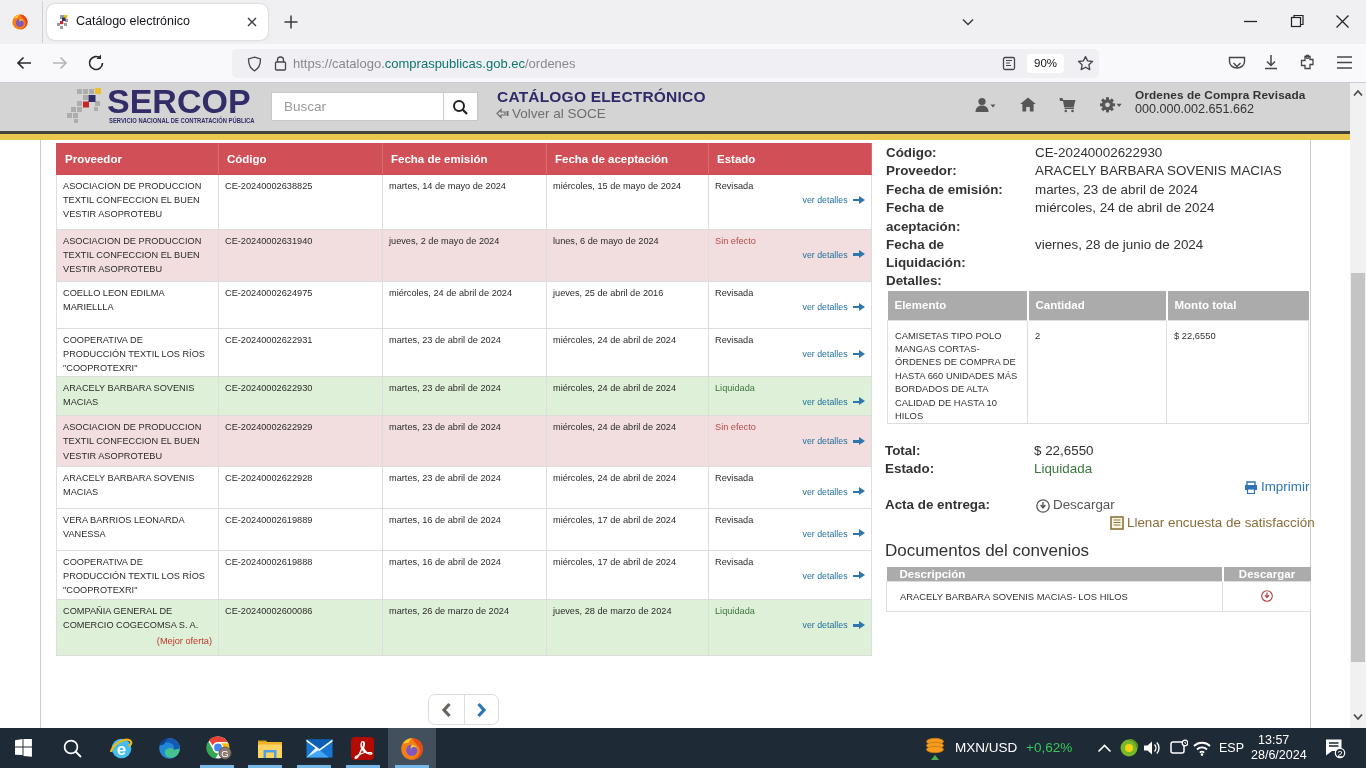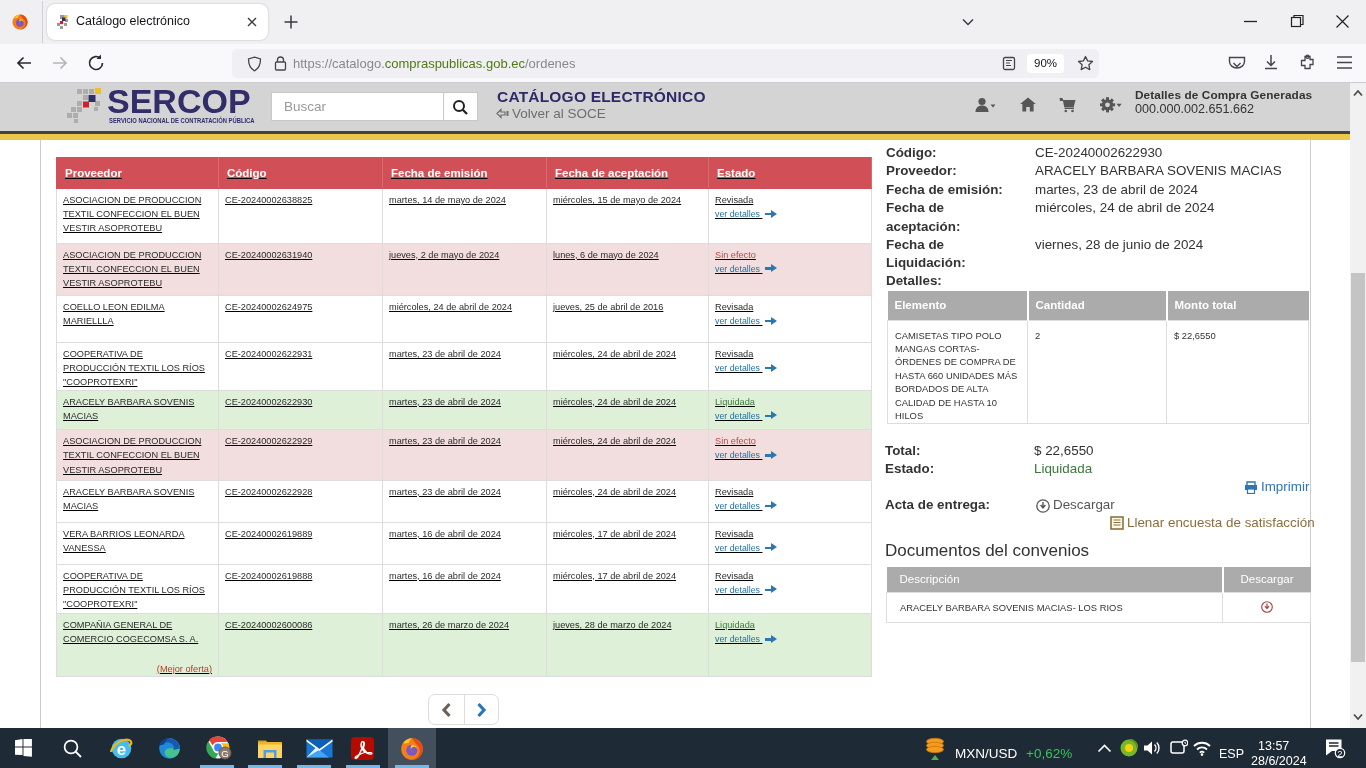--- a/index.html
+++ b/index.html
@@ -13,21 +13,21 @@
 #tabsep { position:absolute; left:42px; top:1px; width:1px; height:42px; background:#cfcfd8; }
 #tab { position:absolute; left:47px; top:4px; width:221px; height:36px; background:#fff; border-radius:8px; box-shadow:0 0 2px rgba(0,0,0,.25); }
 #tabtitle { position:absolute; left:29px; top:10px; font-size:12.5px; color:#15141a; }
 #tabclose { position:absolute; right:8px; top:10px; width:16px; height:16px; }
 #newtab { position:absolute; left:283px; top:14px; width:16px; height:16px; }
 #alltabs { position:absolute; left:961px; top:16px; }
 .winbtn { position:absolute; top:13px; }
 #navbar { position:absolute; left:0; top:44px; width:1366px; height:39px; background:#f9f9fb; border-bottom:1px solid #ccccd2; }
 #urlbar { position:absolute; left:232px; top:5px; width:867px; height:29px; background:#f0f0f4; border-radius:5px; }
 #urltext { position:absolute; left:61px; top:7px; font-size:13px; color:#888890; white-space:nowrap; }
-#urltext b { color:#4d7c0f; font-weight:normal; }
+#urltext b { color:#0f766e; font-weight:normal; }
 #zoompill { position:absolute; left:795px; top:5px; width:37px; height:19px; background:#fff; border-radius:4px; font-size:11.5px; color:#15141a; text-align:center; line-height:19px; }
 
 
 #pageheader { position:absolute; left:0; top:83px; width:1350px; height:48px; background:#d4d4d4; }
 #hdrline { position:absolute; left:0; top:131px; width:1350px; height:2.5px; background:#44443c; }
 #yellowbar { position:absolute; left:0; top:133.5px; width:1350px; height:6px; background:#eac74d; }
 #sercoptext { position:absolute; left:107px; top:3px; color:#312d69; font-weight:bold; font-size:34px; letter-spacing:0px; line-height:30px;}
 #sercopsub { position:absolute; left:109px; top:33px; color:#312d69; font-weight:bold; font-size:7.3px; letter-spacing:0px; white-space:nowrap; transform:scaleX(0.8); transform-origin:0 0; }
 #searchbox { position:absolute; left:271px; top:9px; width:173px; height:29px; background:#fff; border:1px solid #c8c8c8; font-size:13.5px; color:#999; padding-left:12px; line-height:27px; }
 #searchbtn { position:absolute; left:444px; top:9px; width:34px; height:29px; background:#fff; border:1px solid #c8c8c8; border-left:none; }
@@ -35,58 +35,58 @@
 #volver { position:absolute; left:512px; top:22.5px; color:#6e6e6e; font-size:13.5px; }
 #ordenes1 { position:absolute; left:1135px; top:4.5px; color:#333; font-weight:bold; font-size:11.8px; letter-spacing:0.1px; }
 #ordenes2 { position:absolute; left:1135px; top:19px; color:#333; font-size:12.6px; }
 .hicon { position:absolute; top:14px; }
 
 
 #leftborder { position:absolute; left:40px; top:139.5px; width:1px; height:588.5px; background:#ccc; }
 #rightborder { position:absolute; left:1310px; top:139.5px; width:1px; height:588.5px; background:#ccc; }
 
 
-#maintable { position:absolute; left:56px; top:157px; border-collapse:collapse; table-layout:fixed;text-decoration:underline; }
+#maintable { position:absolute; left:56px; top:143px; border-collapse:collapse; table-layout:fixed; }
 #maintable th { background:#d15057; color:#fff; font-size:11.5px; text-align:left; padding:0 0 0 8px; font-weight:bold; height:31px; border:1px solid #d15057; border-right:1px solid #db6a70; }
 #maintable td { border:1px solid #ddd; vertical-align:top; font-size:9.2px; color:#2b2b2b; padding:4px 6px 0 6px; line-height:14.2px; white-space:nowrap; }
 #maintable td.pv { white-space:normal; }
 #maintable tr.pink td { background:#f2dede; }
 #maintable tr.green td { background:#dff0d8; }
 .sinefecto { color:#b94a48; }
 .liquidada { color:#3c763d; }
-.vd { margin-top:0px; color:#1f6e9c; font-size:8.8px; }
-.mejor { text-align:right; color:#c0392b; margin-top:15px; }
+.vd { text-align:right; margin-top:0px; color:#1f6e9c; font-size:8.8px; }
+.mejor { text-align:right; color:#c0392b; margin-top:1px; }
 .arr { display:inline-block; width:12px; height:9px; position:relative; vertical-align:-1.5px; margin-left:3px; }
 .arr::before { content:""; position:absolute; left:0; top:3.2px; width:8px; height:2.6px; background:#2e76ae; }
 .arr::after { content:""; position:absolute; right:0; top:0; width:0; height:0; border-left:6.5px solid #2e76ae; border-top:4.5px solid transparent; border-bottom:4.5px solid transparent; }
 
 #pager { position:absolute; left:428px; top:694px; width:71px; height:30.5px; background:#fff; border:1px solid #ddd; border-radius:7px; }
 #pagersep { position:absolute; left:35px; top:0px; width:1px; height:28.5px; background:#ddd; }
 
 
 .rp { position:absolute; font-size:13.4px; color:#333; }
 .rpb { font-weight:bold; }
 #dettable { position:absolute; left:887px; top:291px; border-collapse:collapse; table-layout:fixed;padding-left:7px; }
 #dettable th { background:#ababab; color:#fff; font-size:11.5px; text-align:left; font-weight:bold; height:29px; padding:0 0 0 7px; border-right:2px solid #fff; }
 #dettable th:last-child { border-right:none; }
 #dettable td { border:1px solid #ddd; vertical-align:top; font-size:9.4px; color:#333; padding:8px 6px 0 7px; line-height:13.4px; height:103px; }
 #doctable { position:absolute; left:886px; top:567px; border-collapse:collapse; table-layout:fixed; }
-#doctable th { background:#ababab; color:#fff; font-size:11.5px; text-align:left; font-weight:normal; height:25px; padding:0 0 0 13px; border-right:2px solid #fff; }
+#doctable th { background:#ababab; color:#fff; font-size:11.5px; text-align:left; font-weight:bold; height:14px; padding:0 0 0 13px; border-right:2px solid #fff; }
 #doctable th:last-child { border-right:none; }
 #doctable td { border:1px solid #ddd; font-size:9.4px; color:#333; padding:0 0 0 13px; height:30px; }
 
 
 #sbar { position:absolute; left:1350px; top:83px; width:16px; height:645px; background:#f1f1f1; }
 #sthumb { position:absolute; left:1351px; top:273px; width:14px; height:389px; background:#c4c4c4; }
 
 
 #taskbar { position:absolute; left:0; top:728px; width:1366px; height:40px; background:#1e2a35; }
 #ffslot { position:absolute; left:388px; top:0; width:48px; height:40px; background:#41505c; }
 .uline { position:absolute; top:36.5px; height:3.5px; background:#76b9e8; }
-.tray { position:absolute; color:#fff; font-size:13px;margin-top:6px; }
+.tray { position:absolute; color:#fff; font-size:13px; }
 </style>
 </head>
 <body>
 <div id="screen">
 
   <div id="tabbar">
     <svg class="abs" style="left:12px;top:14px" width="16" height="16" viewBox="0 0 16 16">
       <circle cx="8" cy="8" r="7.6" fill="#f57f17"></circle>
       <path d="M8 .4a7.6 7.6 0 0 1 7.6 7.6c0 4.2-3.4 7.6-7.6 7.6 3.2-.7 5.5-3.2 5.5-6.3 0-1.6-.6-2.8-1.6-3.8L8.7 1.7z" fill="#e64a19"></path>
       <path d="M2 4.6C3.4 2.3 5.6.4 8 .4 6.7 1.2 5.9 2.5 5.6 3.8z" fill="#ffca28"></path>
@@ -232,21 +232,21 @@
           <rect x="-1.5" y="-7.6" width="3" height="3.4" fill="#565656" transform="rotate(135)"></rect>
           <rect x="-1.5" y="-7.6" width="3" height="3.4" fill="#565656" transform="rotate(180)"></rect>
           <rect x="-1.5" y="-7.6" width="3" height="3.4" fill="#565656" transform="rotate(225)"></rect>
           <rect x="-1.5" y="-7.6" width="3" height="3.4" fill="#565656" transform="rotate(270)"></rect>
           <rect x="-1.5" y="-7.6" width="3" height="3.4" fill="#565656" transform="rotate(315)"></rect>
           <circle r="5.6" fill="#565656"></circle>
           <circle r="2.4" fill="#d4d4d4"></circle>
         </g>
         <path d="M16.5 6.8h5.2l-2.6 3.2z" fill="#565656"></path>
       </svg>
-    <div id="ordenes1">Detalles de Compra Generadas</div>
+    <div id="ordenes1">Ordenes de Compra Revisada</div>
     <div id="ordenes2">000.000.002.651.662</div>
   </div>
   <div id="hdrline"></div>
   <div id="yellowbar"></div>
   <div id="leftborder"></div>
   <div id="rightborder"></div>
 
   <table id="maintable">
     <colgroup>
         <col style="width:162px">
@@ -407,21 +407,21 @@
     <colgroup>
         <col style="width:336px">
         <col style="width:88px">
       </colgroup>
     <tbody>
         <tr>
           <th>Descripción</th>
           <th style="text-align:center;padding:0">Descargar</th>
         </tr>
     <tr>
-          <td>ARACELY BARBARA SOVENIS MACIAS- LOS RIOS</td>
+          <td>ARACELY BARBARA SOVENIS MACIAS- LOS HILOS</td>
           <td style="text-align:center;padding:0"><svg width="12" height="12" viewBox="0 0 14 14" style="vertical-align:middle">
               <circle cx="7" cy="7" r="6.2" fill="none" stroke="#a94442" stroke-width="1.3"></circle>
               <path d="M7 3v5M4.6 6L7 8.8 9.4 6" stroke="#a94442" stroke-width="1.4" fill="none"></path>
             </svg></td>
         </tr>
   </tbody>
     </table>
 
   <div id="sbar">
     <svg class="abs" style="left:3px;top:6px" width="10" height="8" viewBox="0 0 10 8">

